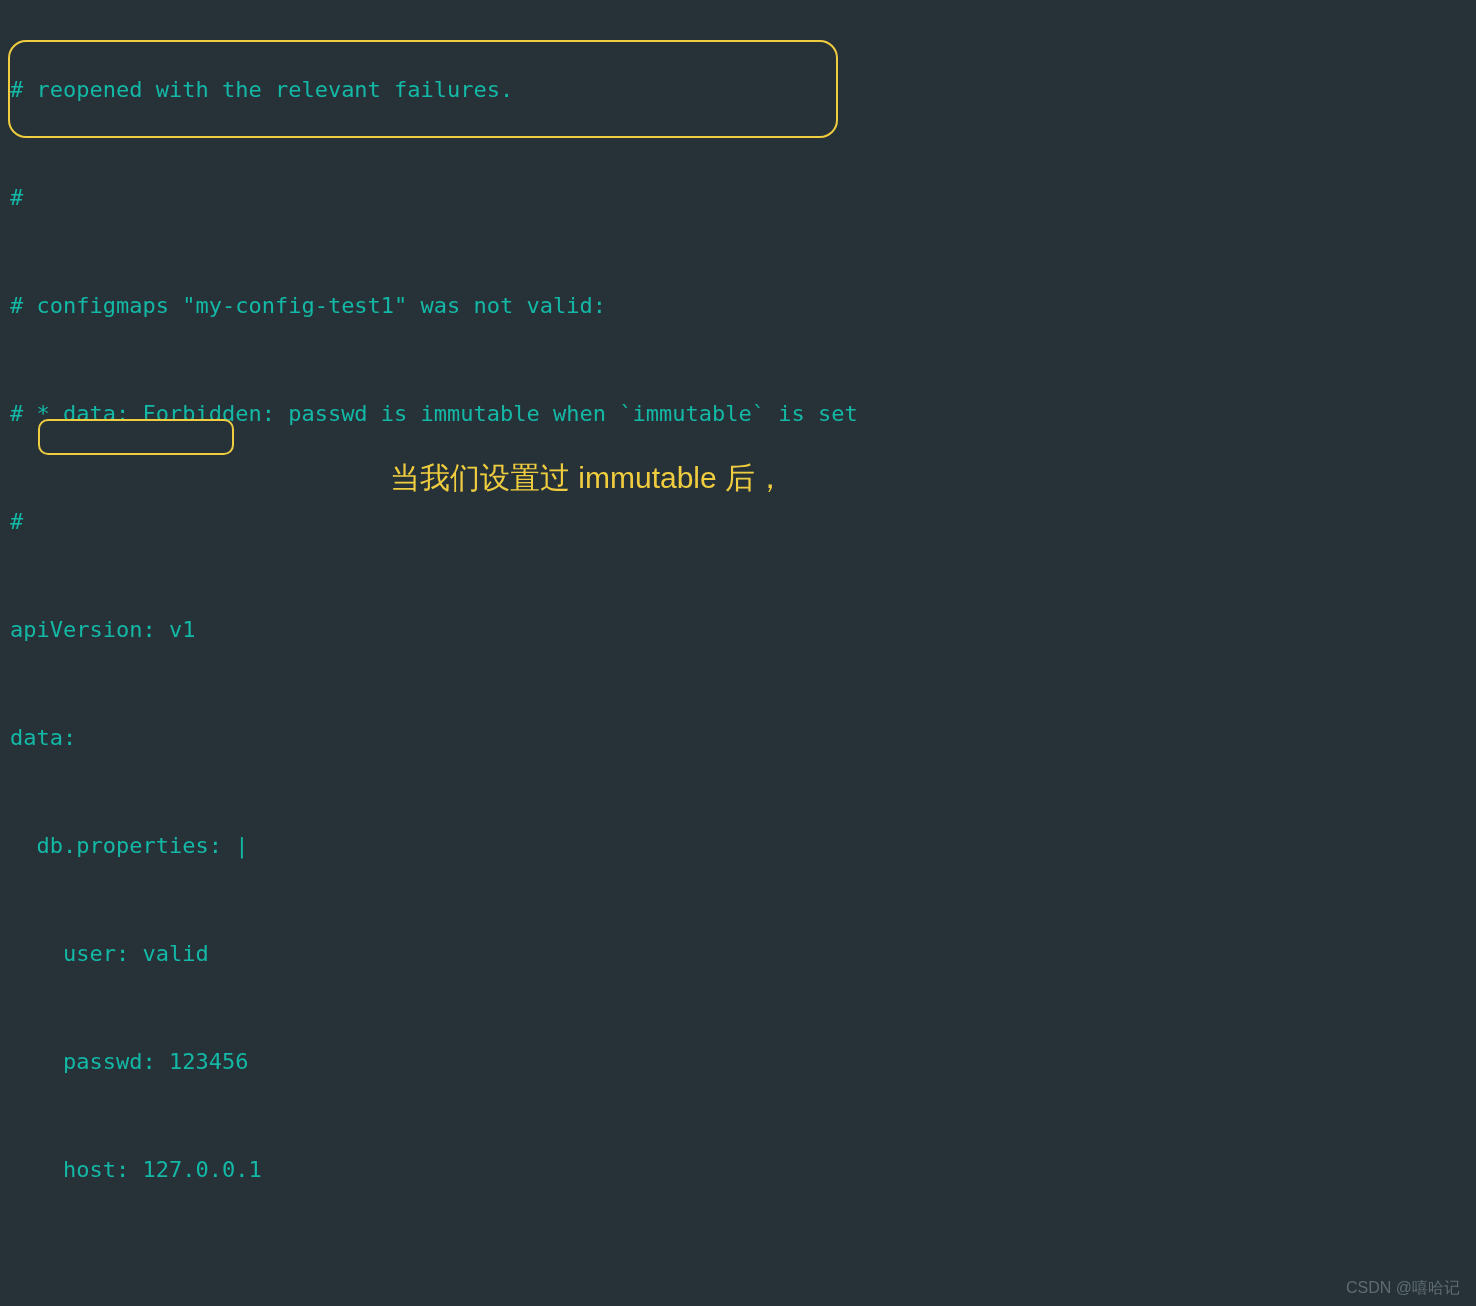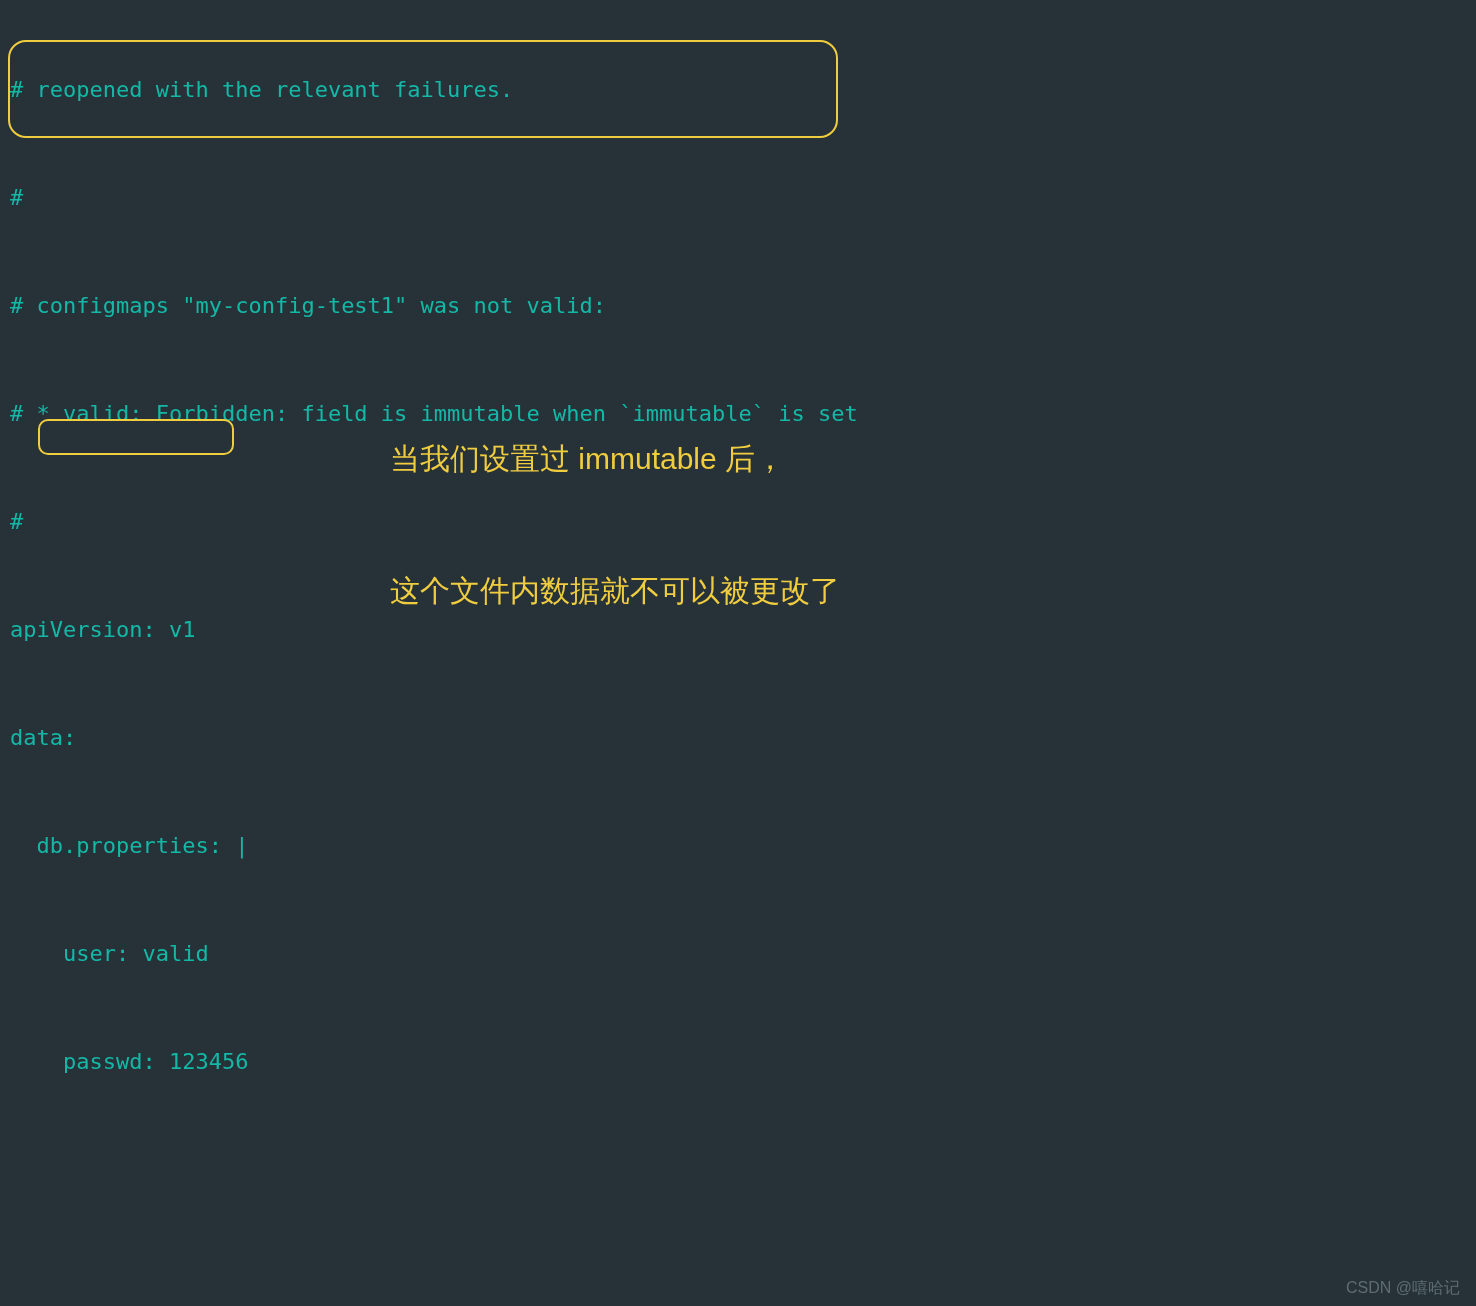--- a/index.html
+++ b/index.html
@@ -33,47 +33,48 @@
   #hb2 { left:38px; top:419px; width:196px; height:36px; border-radius:10px; }
 
   .annotation {
     position:absolute;
     color:#f0cc3f;
     font-family: "PingFang SC","Hiragino Sans GB","Microsoft YaHei",sans-serif;
     font-size:30px;
     line-height:44px;
     pointer-events:none;
   }
-  #anno { left:390px; top:349px; }
+  #anno { left:390px; top:368px;text-align:center; }
 
   .watermark {
     position:absolute;
     right:16px;
     bottom:0;
     color:#7d8a92;
     font-family: "PingFang SC","Hiragino Sans GB","Microsoft YaHei",sans-serif;
     font-size:16px;
     opacity:0.65;
     pointer-events:none;
   }
 </style>
 </head>
 <body>
 
 <div class="editor">
   <span class="line txt"># reopened with the relevant failures.</span>
   <span class="line txt">#</span>
   <span class="line txt"># configmaps "my-config-test1" was not valid:</span>
-  <span class="line txt"># * valid: Forbidden: field is immutable when `immutable` is set</span>
+  <span class="line txt"># * data: Forbidden: passwd is immutable when `immutable` is set</span>
   <span class="line txt">#</span>
   <span class="line txt">apiVersion: v1</span>
   <span class="line txt">data:</span>
   <span class="line txt">  db.properties: |</span>
   <span class="line txt">    user: valid</span>
   <span class="line txt">    passwd: 123456</span>
+  <span class="line txt">    host: 127.0.0.1</span>
   
   
   
   
   
   
   
   
   
   
@@ -84,17 +85,16 @@
   
   
   
   
 
   <div id="hb1" class="highlight-box"></div>
   <div id="hb2" class="highlight-box"></div>
 
   <div id="anno" class="annotation">
     <div>当我们设置过 immutable 后，</div>
-    <div>这个文件内数据就不可以被更改了</div>
   </div>
 </div>
 
 <div class="watermark">CSDN @嘻哈记</div>
 
 </body></html>

